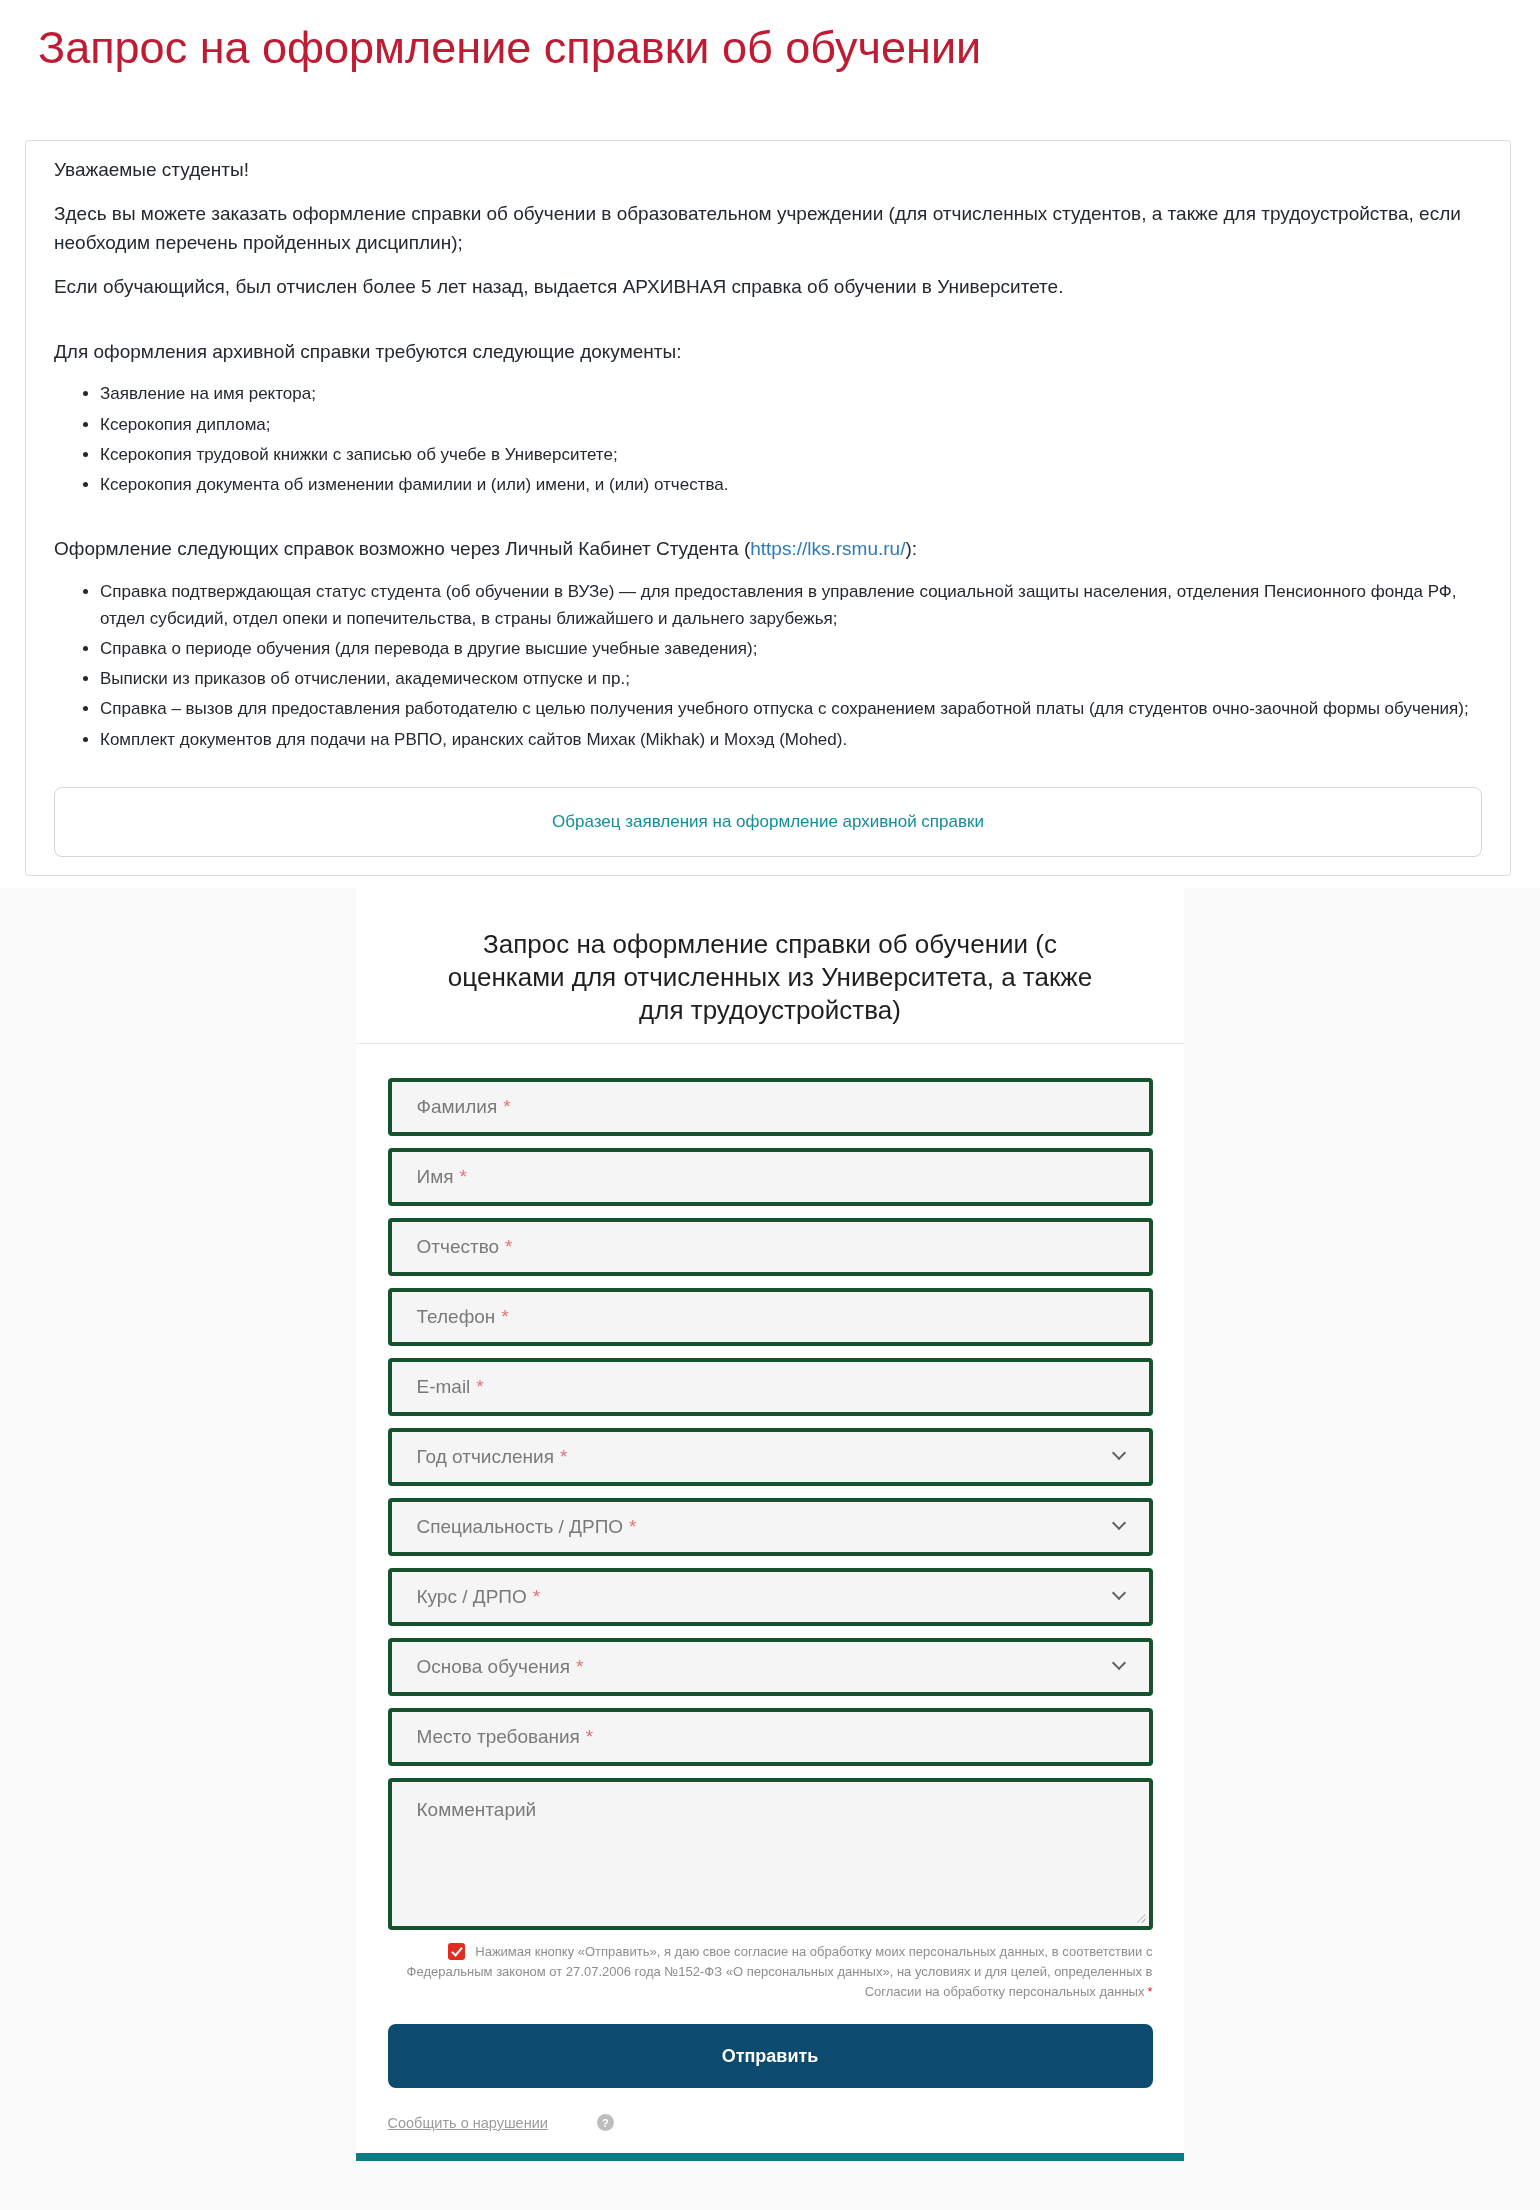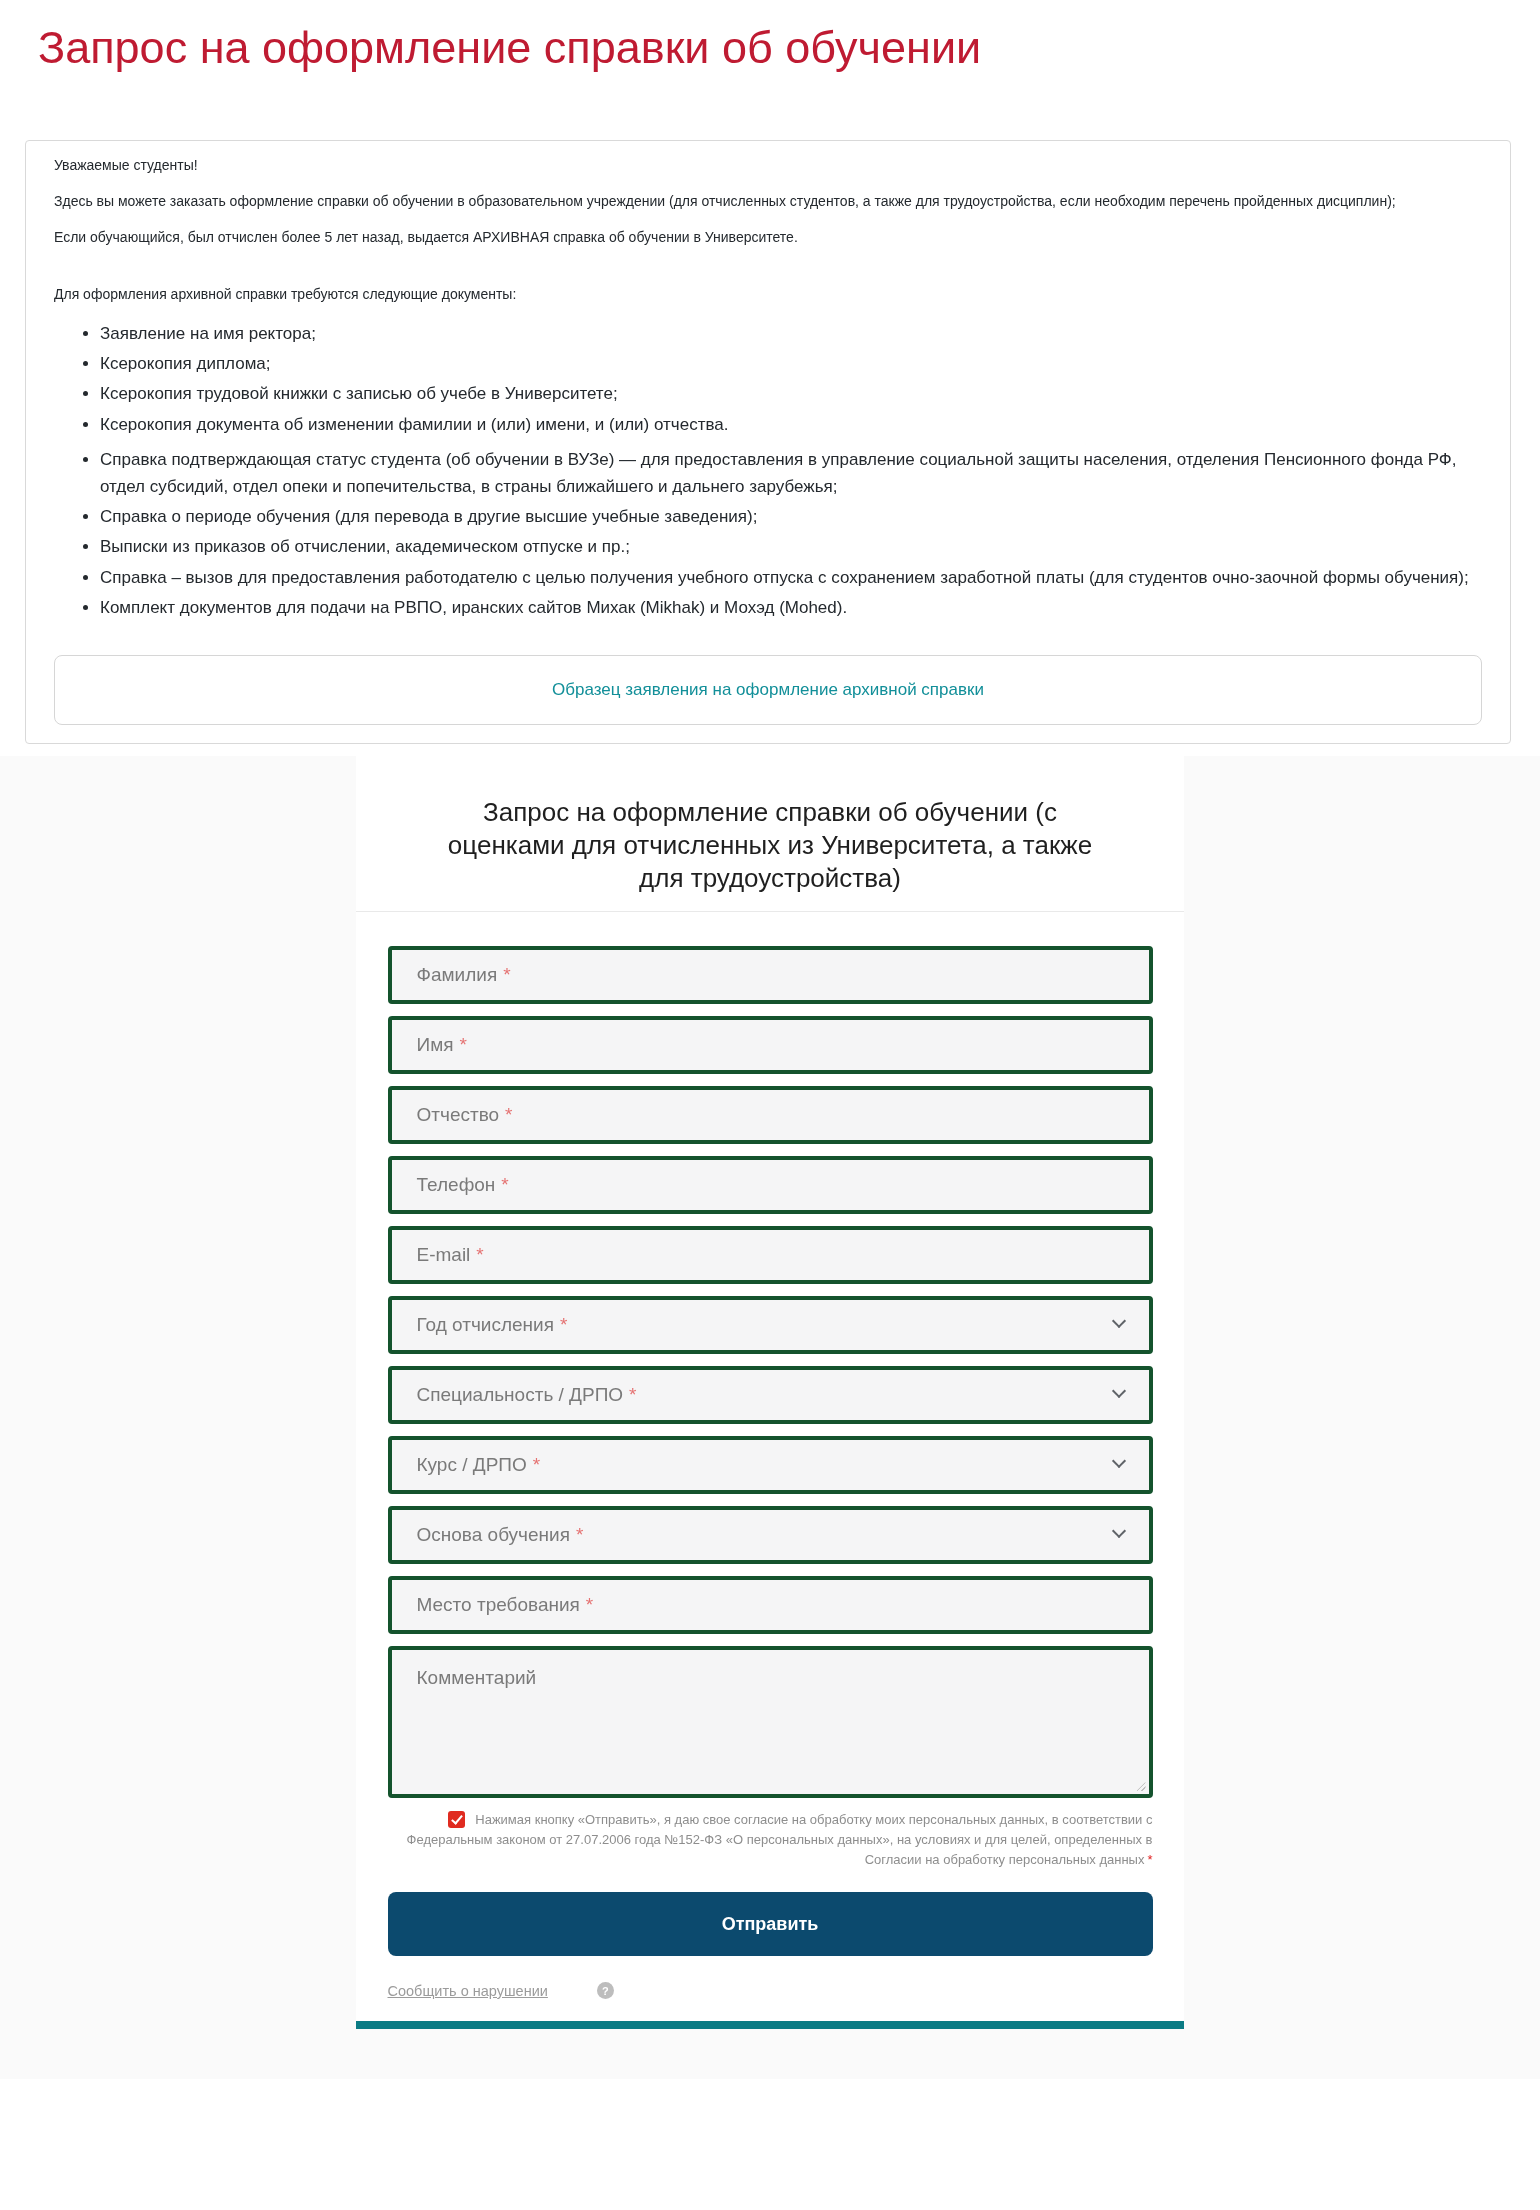--- a/index.html
+++ b/index.html
@@ -18,21 +18,21 @@
     color:#bf1b32;
   }
 
   
   .info-card {
     width:1486px; margin:64px 0 0 25px;
     border:1px solid #d9d9d9; border-radius:4px;
     padding:14px 28px 18px;
     background:#fff;
   }
-  .info-card p { margin:0 0 14px; font-size:14px; line-height:1.55; color:#24292e; }
+  .info-card p { margin:0 0 14px; font-size:19px; line-height:1.55; color:#24292e; }
   .heading-gap { margin-top:36px !important; }
   .info-card ul { margin:8px 0 0; padding-left:46px; }
   .info-card li { font-size:17px; line-height:1.6; margin-bottom:3px; color:#24292e; }
   .text-link { color:#2b7ab9; text-decoration:none; cursor:pointer; }
   .sample-box {
     margin-top:34px;
     border:1px solid #d6d6d6; border-radius:8px;
     padding:24px 16px; text-align:center;
   }
   .sample-link { color:#128f99; font-size:17px; text-decoration:none; cursor:pointer; }
@@ -112,20 +112,21 @@
 
   <p class="heading-gap">Для оформления архивной справки требуются следующие документы:</p>
   <ul>
 
   <li>Заявление на имя ректора;</li>
       <li>Ксерокопия диплома;</li>
       <li>Ксерокопия трудовой книжки с записью об учебе в Университете;</li>
       <li>Ксерокопия документа об изменении фамилии и (или) имени, и (или) отчества.</li>
     </ul>
 
+  <p class="heading-gap"><span>Оформление следующих справок возможно через Личный Кабинет Студента (</span><a class="text-link">https://lks.rsmu.ru/</a><span>):</span></p>
   <ul>
 
   <li>Справка подтверждающая статус студента (об обучении в ВУЗе) — для предоставления в управление социальной защиты населения, отделения Пенсионного фонда РФ, отдел субсидий, отдел опеки и попечительства, в страны ближайшего и дальнего зарубежья;</li>
       <li>Справка о периоде обучения (для перевода в другие высшие учебные заведения);</li>
       <li>Выписки из приказов об отчислении, академическом отпуске и пр.;</li>
       <li>Справка – вызов для предоставления работодателю с целью получения учебного отпуска с сохранением заработной платы (для студентов очно-заочной формы обучения);</li>
       <li>Комплект документов для подачи на РВПО, иранских сайтов Михак (Mikhak) и Мохэд (Mohed).</li>
     </ul>
 
   <div class="sample-box">

